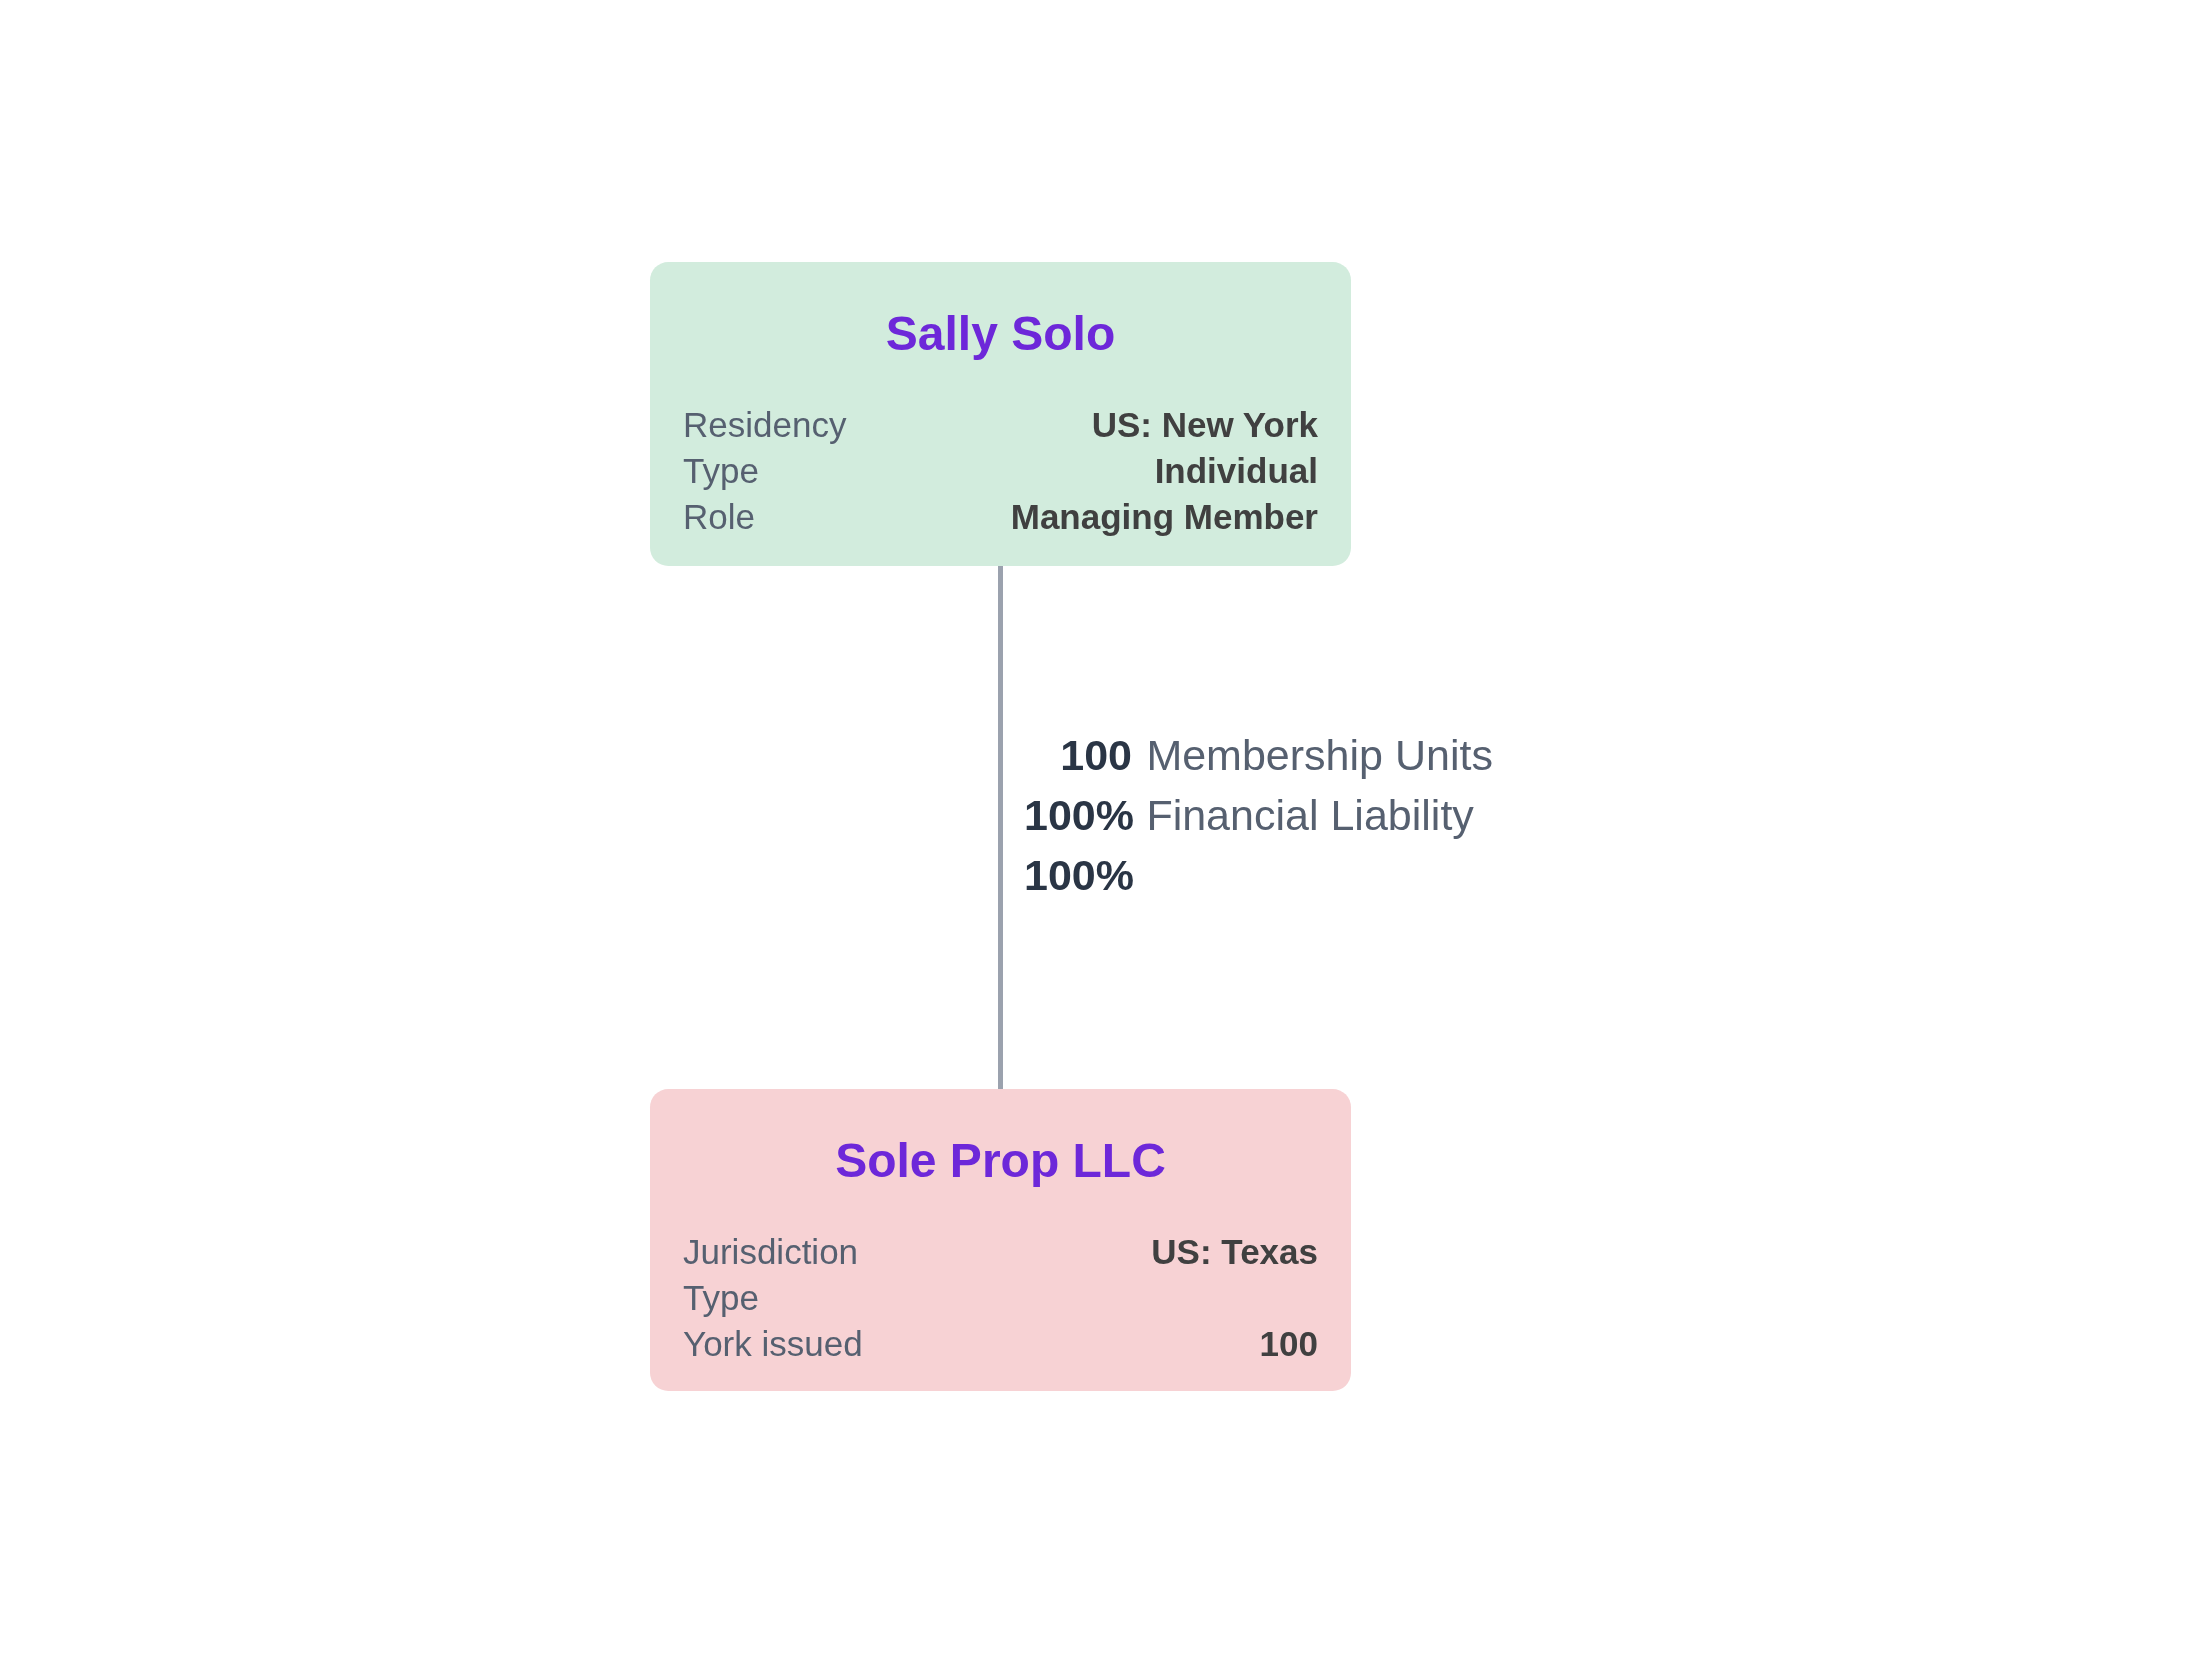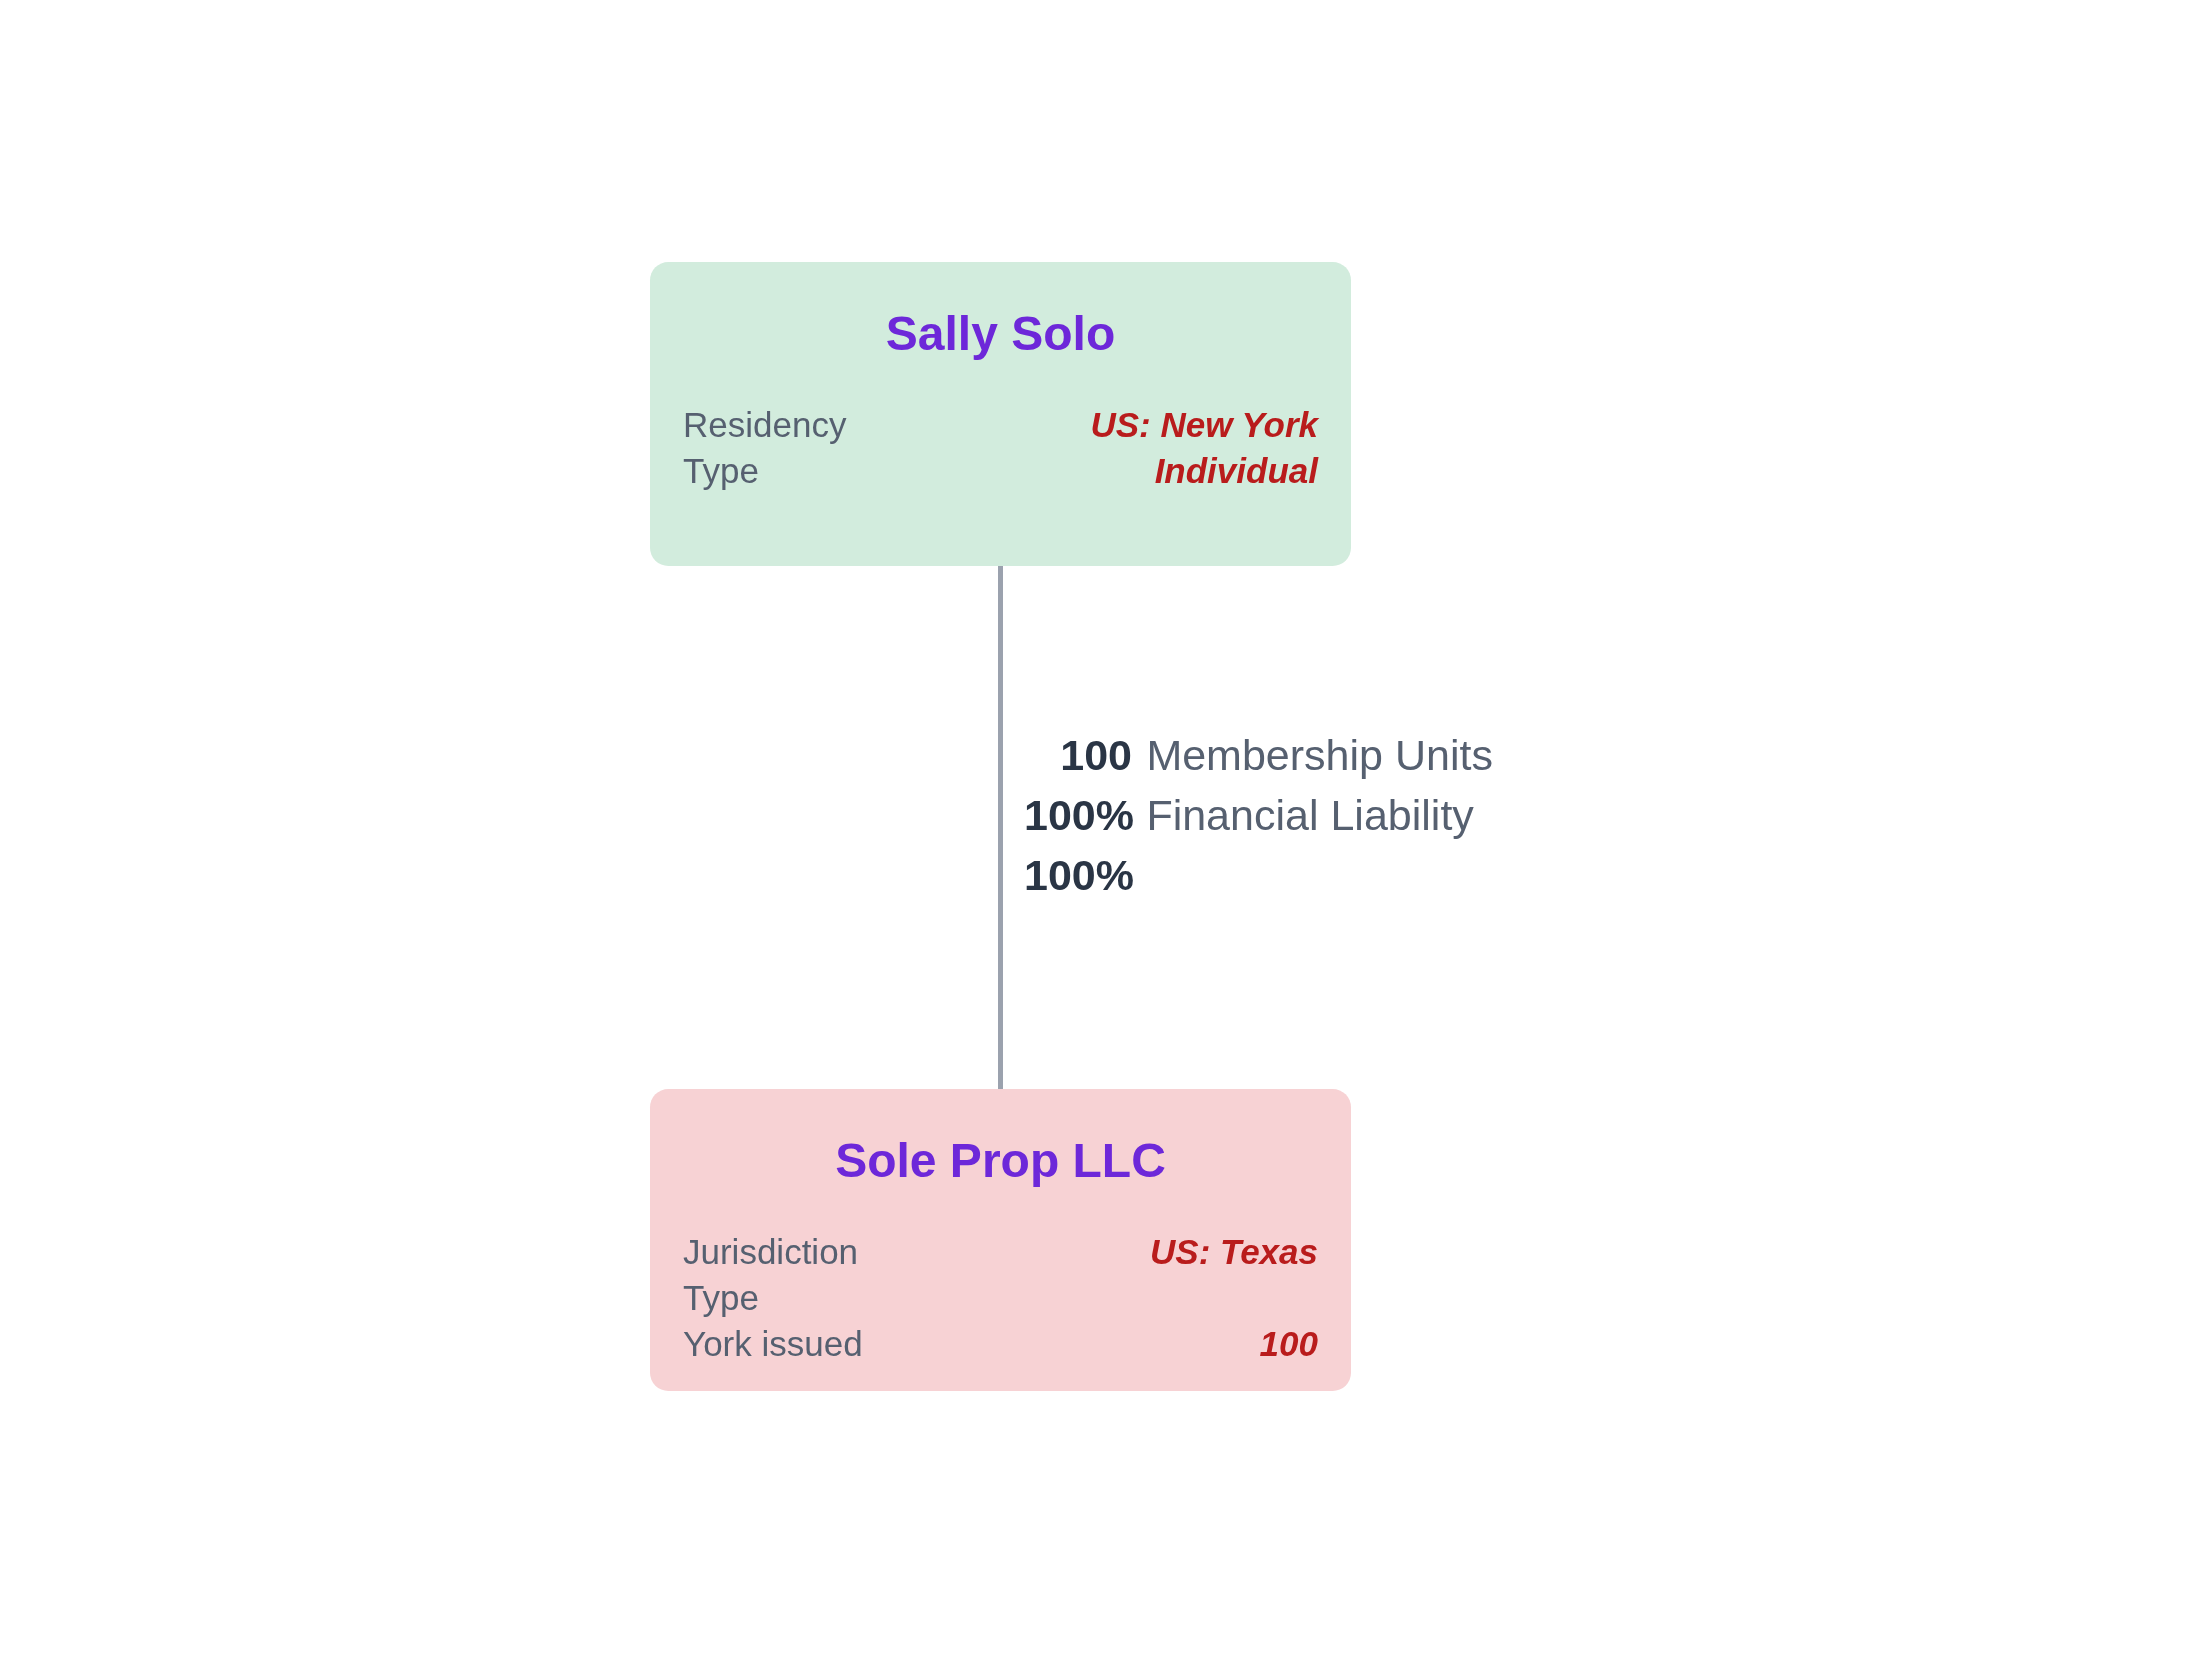--- a/index.html
+++ b/index.html
@@ -36,21 +36,21 @@
   .rows { margin-top: 44px; }
   .row {
     display: flex;
     justify-content: space-between;
     align-items: baseline;
     font-size: 35px;
     line-height: 46px;
     white-space: nowrap;
   }
   .row .lbl { color: #566070; }
-  .row .val { color: #b91c1c; font-weight: bold; text-align: center; font-style: italic; }
+  .row .val { color: #404040; font-weight: bold; text-align: center; }
   .connector {
     position: absolute;
     left: 998px;
     top: 566px;
     width: 4.6px;
     height: 523px;
     background: #9ba2ae;
   }
   .edge-labels {
     position: absolute;
@@ -75,20 +75,24 @@
     <div class="card-title">Sally Solo</div>
     <div class="rows">
       <div class="row">
         <span class="lbl">Residency</span>
         <span class="val">US: New York</span>
       </div>
       <div class="row">
         <span class="lbl">Type</span>
         <span class="val">Individual</span>
       </div>
+      <div class="row">
+        <span class="lbl">Role</span>
+        <span class="val">Managing Member</span>
+      </div>
     </div>
   </div>
 
   <div class="connector" style="background-color: rgb(155, 162, 174);"></div>
 
   <div class="edge-labels">
     <span class="edge-amount">100</span>
     <span class="edge-text">Membership Units</span>
     <span class="edge-amount">100%</span>
     <span class="edge-text">Financial Liability</span>

